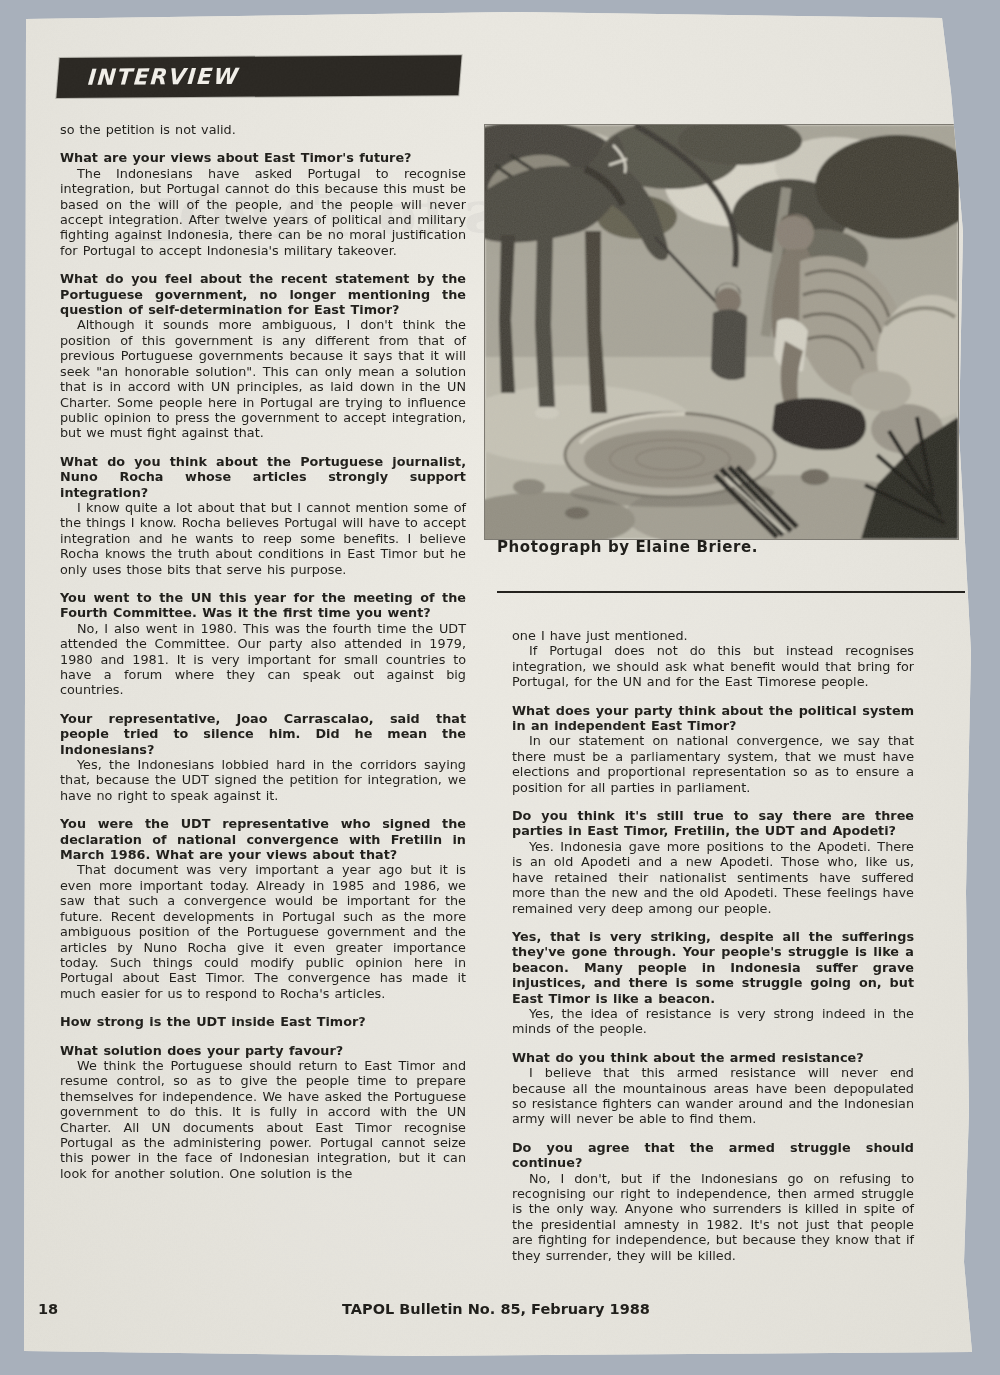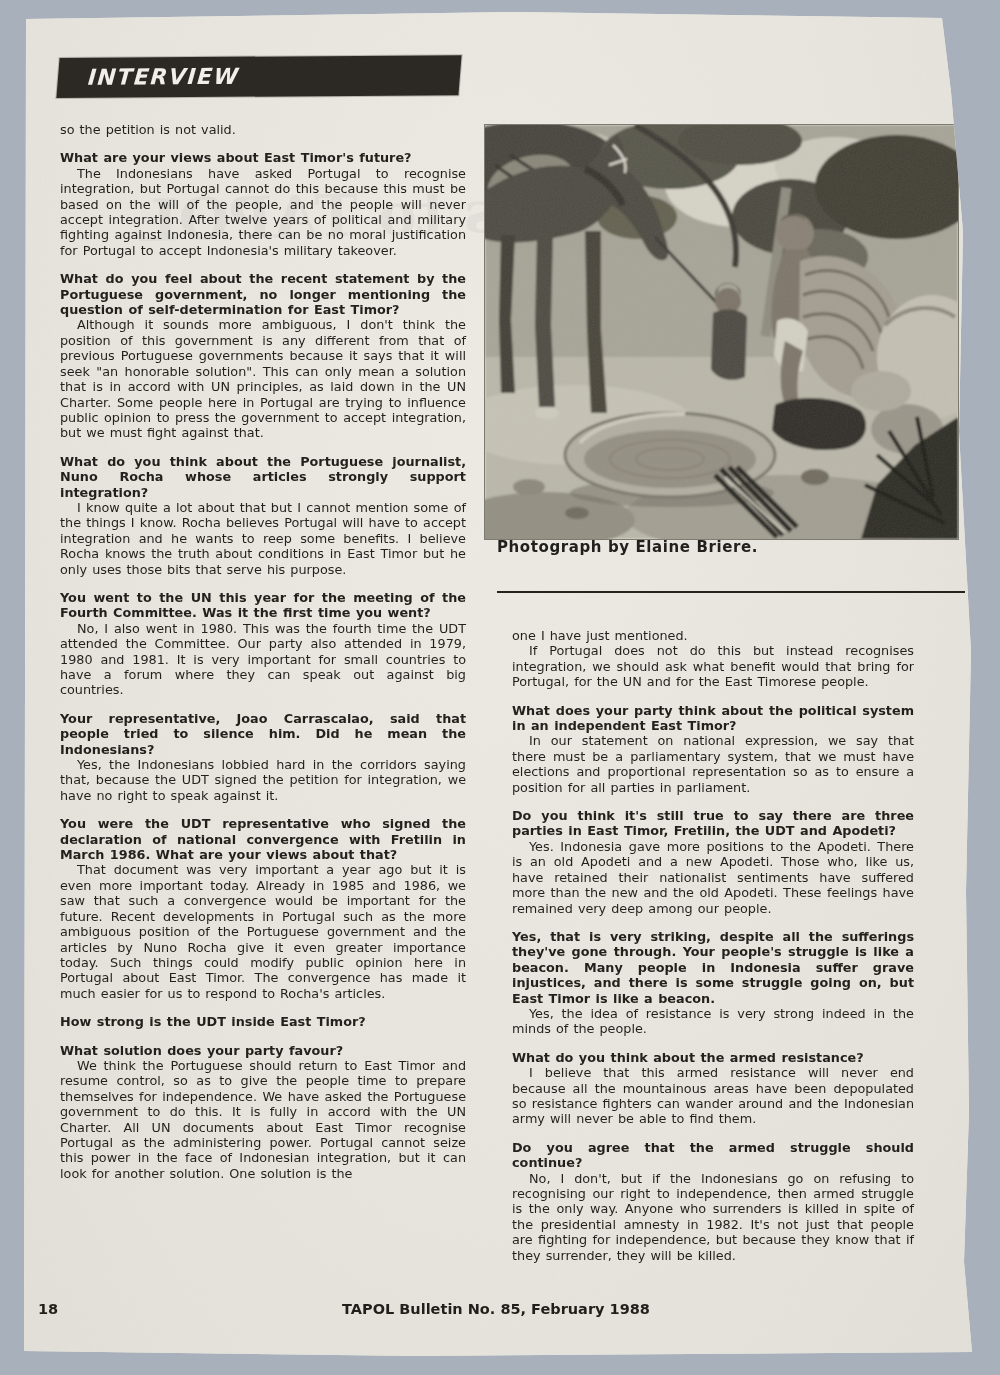--- a/index.html
+++ b/index.html
@@ -187,21 +187,21 @@
     </figure>
 
     <div class="caption">Photograph by Elaine Briere.</div>
 
     <div class="rule"></div>
 
     <div class="col col-right" id="col-right">
         <p class="cont">one I have just mentioned.</p>
         <p class="answer">If Portugal does not do this but instead recognises integration, we should ask what benefit would that bring for Portugal, for the UN and for the East Timorese people.</p>
         <p class="question">What does your party think about the political system in an independent East Timor?</p>
-        <p class="answer">In our statement on national expression, we say that there must be a parliamentary system, that we must have elections and proportional representation so as to ensure a position for all parties in parliament.</p>
+        <p class="answer">In our statement on national convergence, we say that there must be a parliamentary system, that we must have elections and proportional representation so as to ensure a position for all parties in parliament.</p>
         <p class="question">Do you think it's still true to say there are three parties in East Timor, Fretilin, the UDT and Apodeti?</p>
         <p class="answer">Yes. Indonesia gave more positions to the Apodeti. There is an old Apodeti and a new Apodeti. Those who, like us, have retained their nationalist sentiments have suffered more than the new and the old Apodeti. These feelings have remained very deep among our people.</p>
         <p class="question">Yes, that is very striking, despite all the sufferings they've gone through. Your people's struggle is like a beacon. Many people in Indonesia suffer grave injustices, and there is some struggle going on, but East Timor is like a beacon.</p>
         <p class="answer">Yes, the idea of resistance is very strong indeed in the minds of the people.</p>
         <p class="question">What do you think about the armed resistance?</p>
         <p class="answer">I believe that this armed resistance will never end because all the mountainous areas have been depopulated so resistance fighters can wander around and the Indonesian army will never be able to find them.</p>
         <p class="question">Do you agree that the armed struggle should continue?</p>
         <p class="answer">No, I don't, but if the Indonesians go on refusing to recognising our right to independence, then armed struggle is the only way. Anyone who surrenders is killed in spite of the presidential amnesty in 1982. It's not just that people are fighting for independence, but because they know that if they surrender, they will be killed.</p>
       </div>
 

